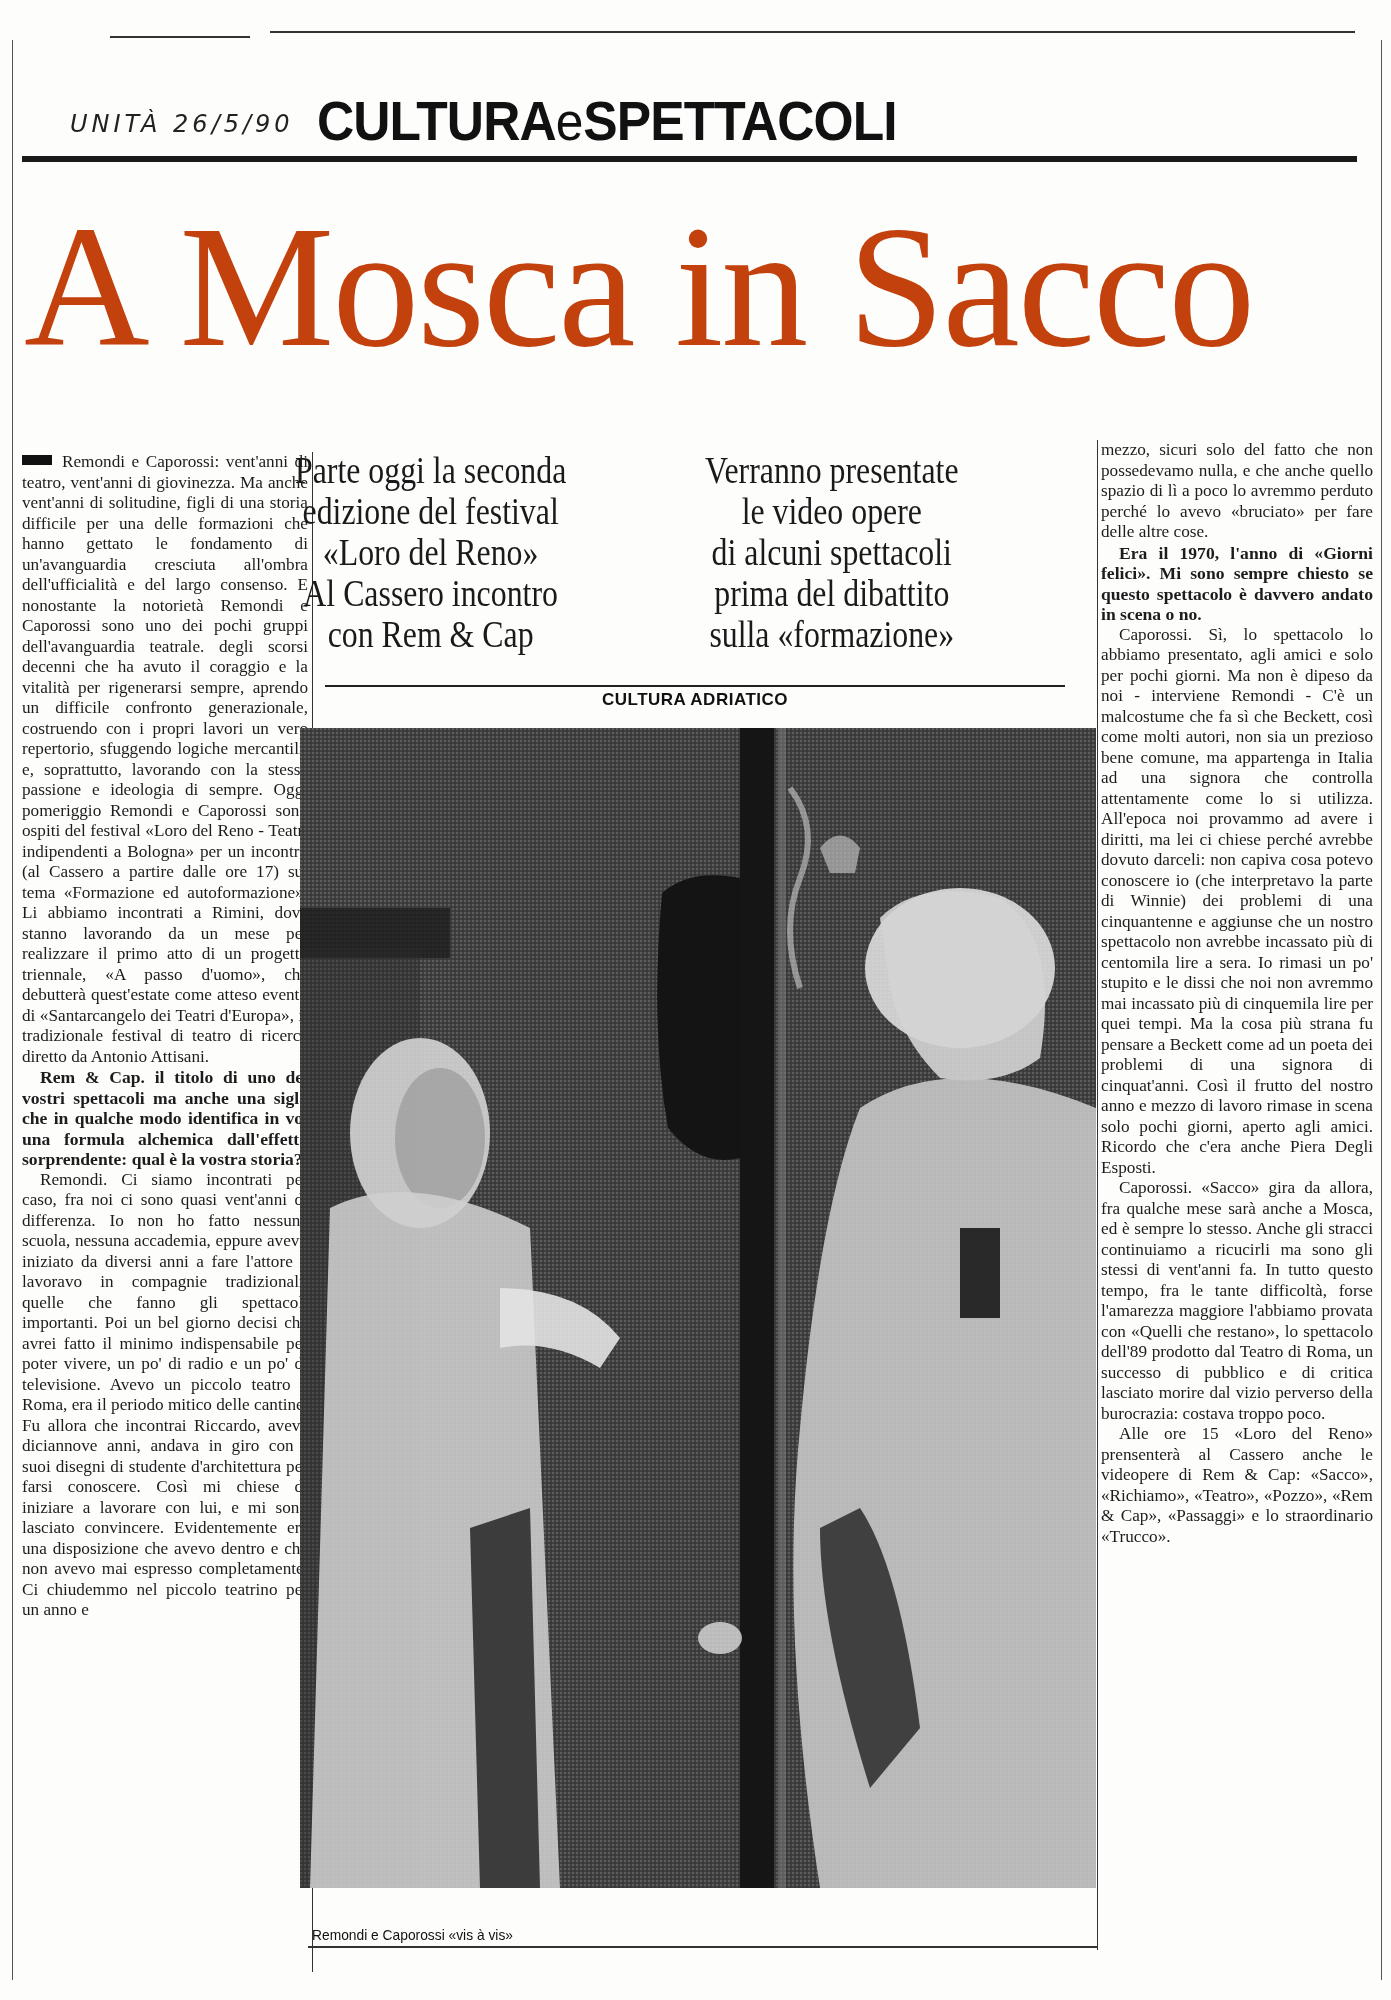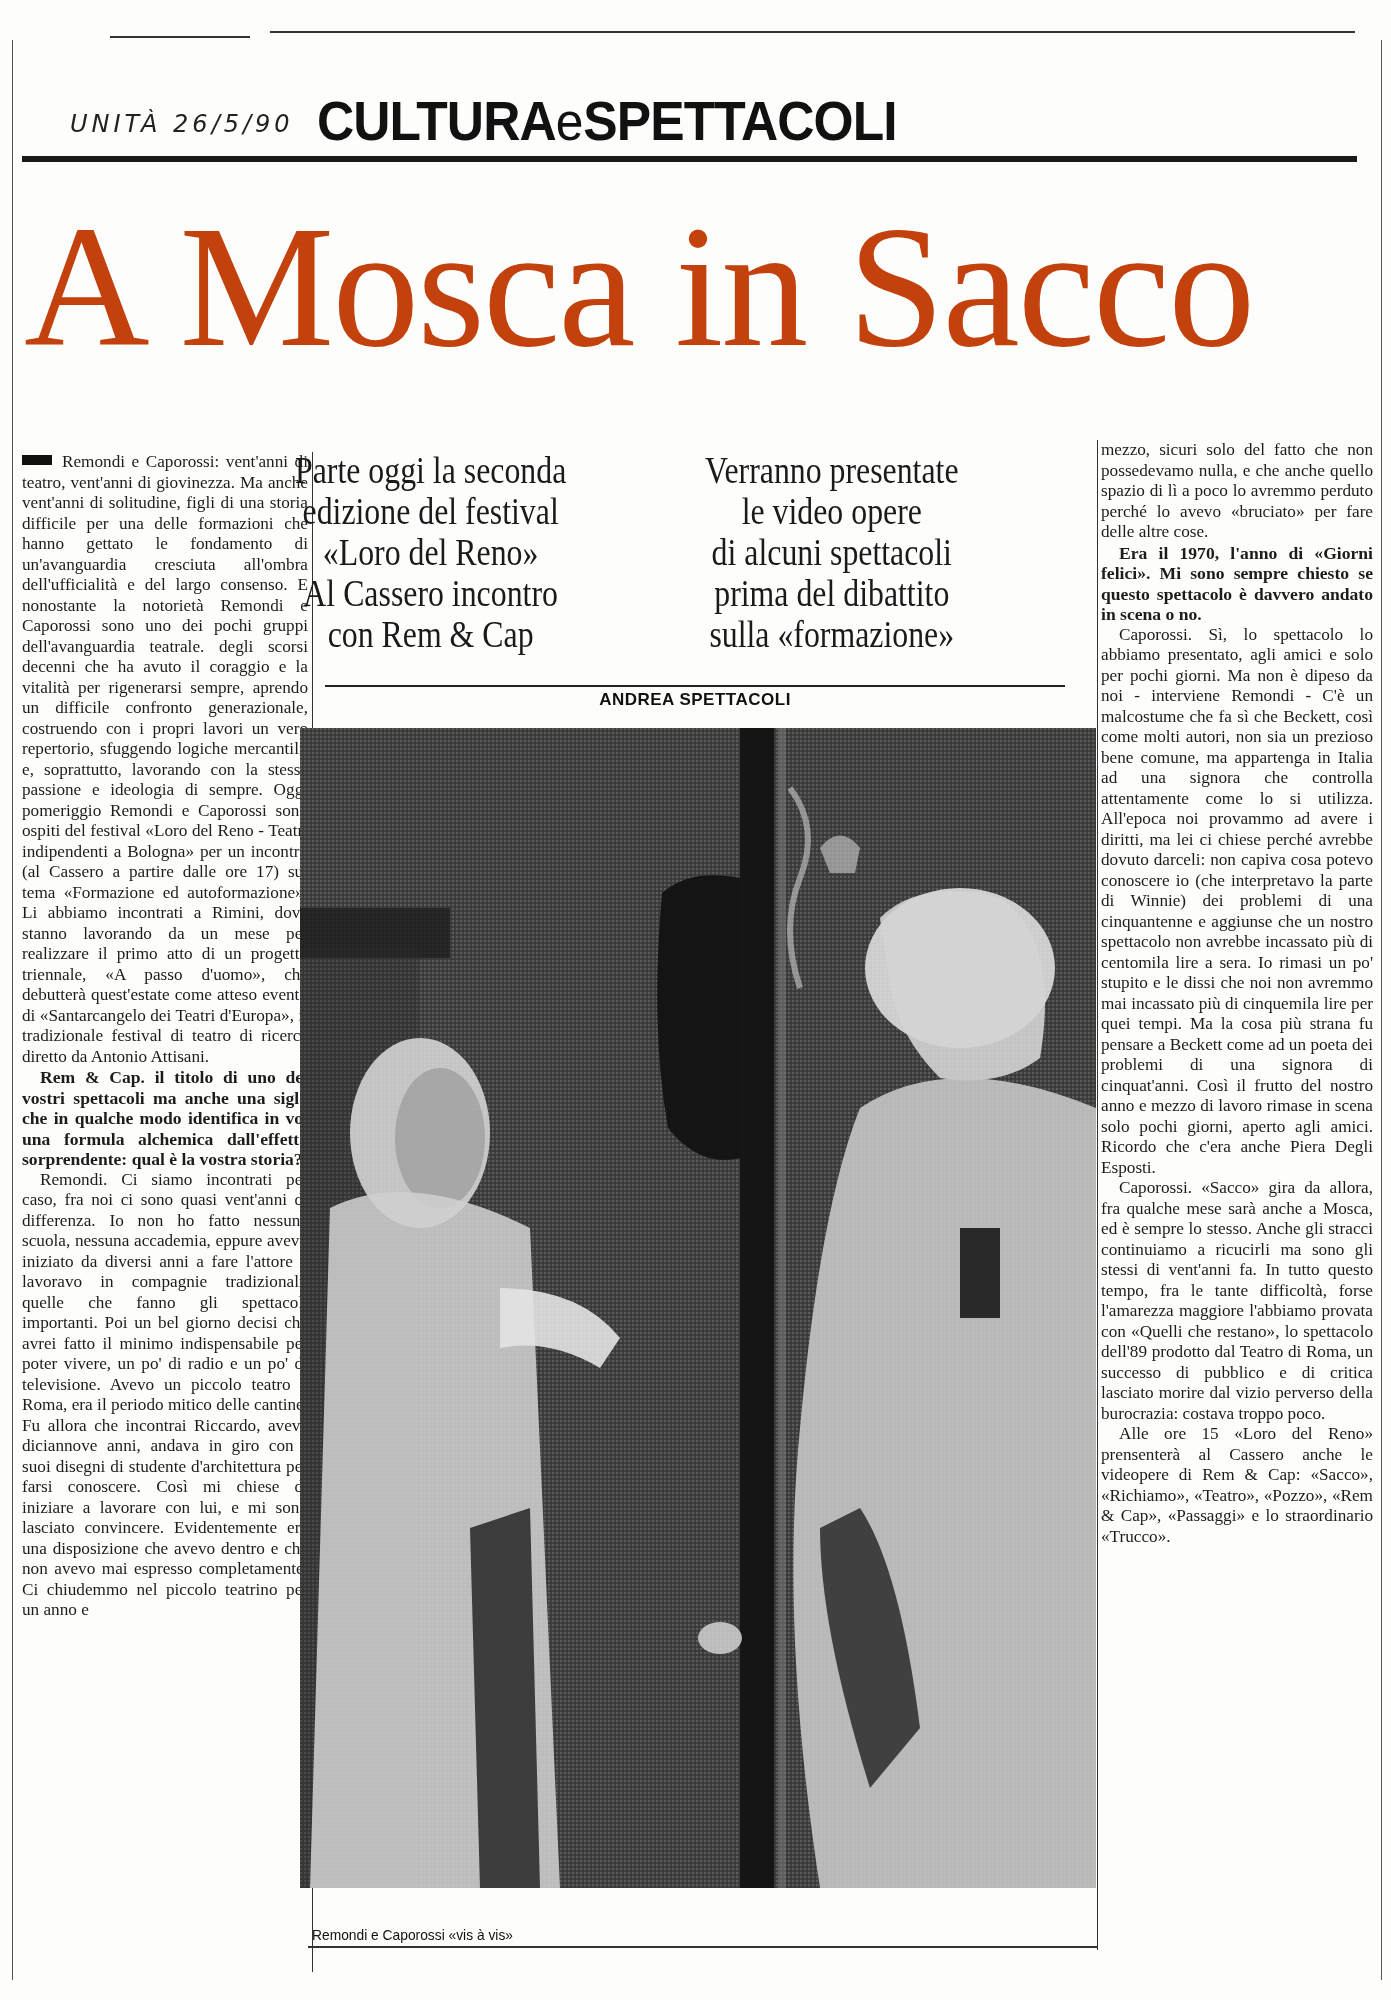--- a/index.html
+++ b/index.html
@@ -83,21 +83,21 @@
   <div class="subhead subhead-right">
     <div>Verranno presentate</div>
     <div>le video opere</div>
     <div>di alcuni spettacoli</div>
     <div>prima del dibattito</div>
     <div>sulla «formazione»</div>
   </div>
 </div>
 
 <div class="byline-rule"></div>
-<div class="byline">ANDREA SPETTACOLI</div>
+<div class="byline">CULTURA ADRIATICO</div>
 
 <div class="photo">
   <svg width="796" height="1160" viewBox="0 0 796 1160">
     <defs>
       <pattern id="grain" width="4" height="4" patternUnits="userSpaceOnUse">
         <rect width="4" height="4" fill="#3f3f3f"></rect>
         <circle cx="1" cy="1" r="0.9" fill="#6a6a6a"></circle>
         <circle cx="3" cy="3" r="0.7" fill="#2a2a2a"></circle>
       </pattern>
     </defs>

